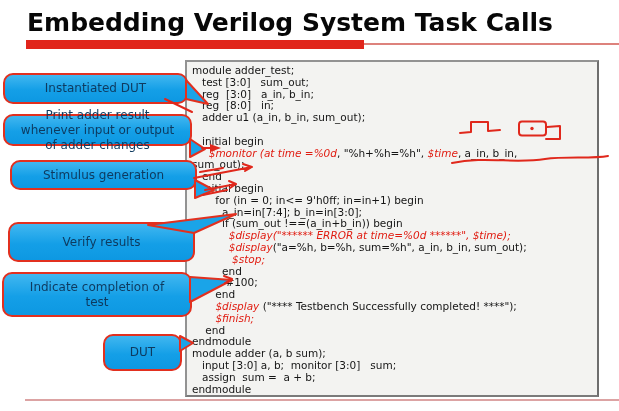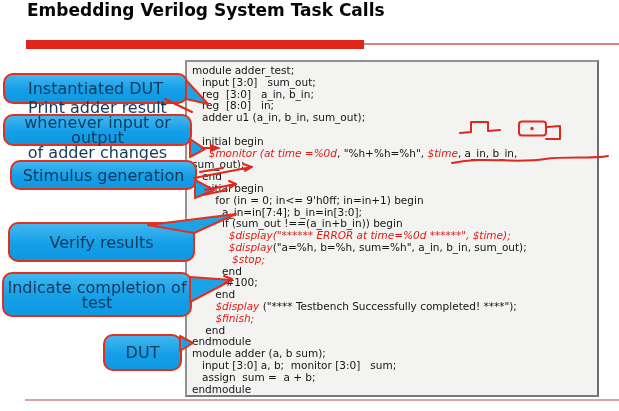--- a/index.html
+++ b/index.html
@@ -1,35 +1,35 @@
 <!DOCTYPE html>
 <html><head>
 <meta charset="utf-8">
 <style>
   html,body{margin:0;padding:0;background:#fff;}
   #slide{position:relative;width:619px;height:411px;background:#ffffff;overflow:hidden;
          font-family:"DejaVu Sans",sans-serif;}
-  .title{position:absolute;left:27px;top:0;font-size:17px;font-weight:bold;color:#070707;
+  .title{position:absolute;left:27px;top:8px;font-size:25px;font-weight:bold;color:#070707;
          letter-spacing:0px;white-space:nowrap;}
   .bar-thick{position:absolute;left:26px;top:40px;width:338px;height:9px;background:#e1251b;}
   .bar-thin{position:absolute;left:364px;top:43px;width:255px;height:2px;background:#dd827c;}
   .bottom-line{position:absolute;left:25px;top:399px;width:594px;height:2px;background:#dca3a3;}
 
   .code-panel{position:absolute;left:185px;top:60px;width:414px;height:337px;box-sizing:border-box;
               background:#f3f3f1;border:2px solid #929292;border-right-color:#6e6e6e;
               border-bottom-color:#7a7a7a;padding:3px 0 0 5px;}
   .cl{white-space:pre;font-family:"DejaVu Sans",sans-serif;font-size:10.5px;line-height:11.8px;
       color:#151515;}
   .seg-k{color:#151515;}
   .seg-r{color:#e01b10;font-style:italic;}
 
   .callout{position:absolute;box-sizing:border-box;background:linear-gradient(180deg,#41b7f0 0%,#149fe7 55%,#0d98e2 100%);
            border:2.5px solid #e2301f;border-radius:10px;display:flex;align-items:center;
            justify-content:center;text-align:center;color:#0e3a5f;z-index:3;}
-  .callout .lbl{white-space:pre-line;font-size:16px;line-height:15px;}
+  .callout .lbl{white-space:pre-line;font-size:12px;line-height:15px;}
   .co-1{left:3px;top:73px;width:185px;height:31px;}
   .co-2{left:3px;top:114px;width:189px;height:32px;}
   .co-3{left:10px;top:160px;width:187px;height:30px;}
   .co-4{left:8px;top:222px;width:187px;height:40px;}
   .co-5{left:2px;top:272px;width:190px;height:45px;}
   .co-6{left:103px;top:334px;width:79px;height:37px;}
 
   svg.overlay{position:absolute;left:0;top:0;width:619px;height:411px;pointer-events:none;z-index:4;}
   .tail{fill:#1aa4e8;stroke:#e2301f;stroke-width:2;stroke-linejoin:round;}
   .ink{fill:none;stroke:#e0281c;stroke-width:2;stroke-linecap:round;stroke-linejoin:round;}
@@ -40,21 +40,21 @@
 
 <div id="slide">
 
   <div class="title">Embedding Verilog System Task Calls</div>
   <div class="bar-thick"></div>
   <div class="bar-thin"></div>
 
   <div class="code-panel">
     <div class="code-lines">
         <div class="cl"><span class="seg-k">module adder_test;</span></div>
-        <div class="cl"><span class="seg-k">   input [3:0]   sum_out;</span></div>
+        <div class="cl"><span class="seg-k">   test [3:0]   sum_out;</span></div>
         <div class="cl"><span class="seg-k">   reg  [3:0]   a_in, b_in;</span></div>
         <div class="cl"><span class="seg-k">   reg  [8:0]   in;</span></div>
         <div class="cl"><span class="seg-k">   adder u1 (a_in, b_in, sum_out);</span></div>
         <div class="cl">&nbsp;</div>
         <div class="cl"><span class="seg-k">   initial begin</span></div>
         <div class="cl"><span class="seg-k">     </span><span class="seg-r">$monitor (at time =%0d</span><span class="seg-k">, "%h+%h=%h", </span><span class="seg-r">$time</span><span class="seg-k">, a_in, b_in,</span></div>
         <div class="cl"><span class="seg-k">sum_out);</span></div>
         <div class="cl"><span class="seg-k">   end</span></div>
         <div class="cl"><span class="seg-k">   initial begin</span></div>
         <div class="cl"><span class="seg-k">       for (in = 0; in&lt;= 9'h0ff; in=in+1) begin</span></div>

